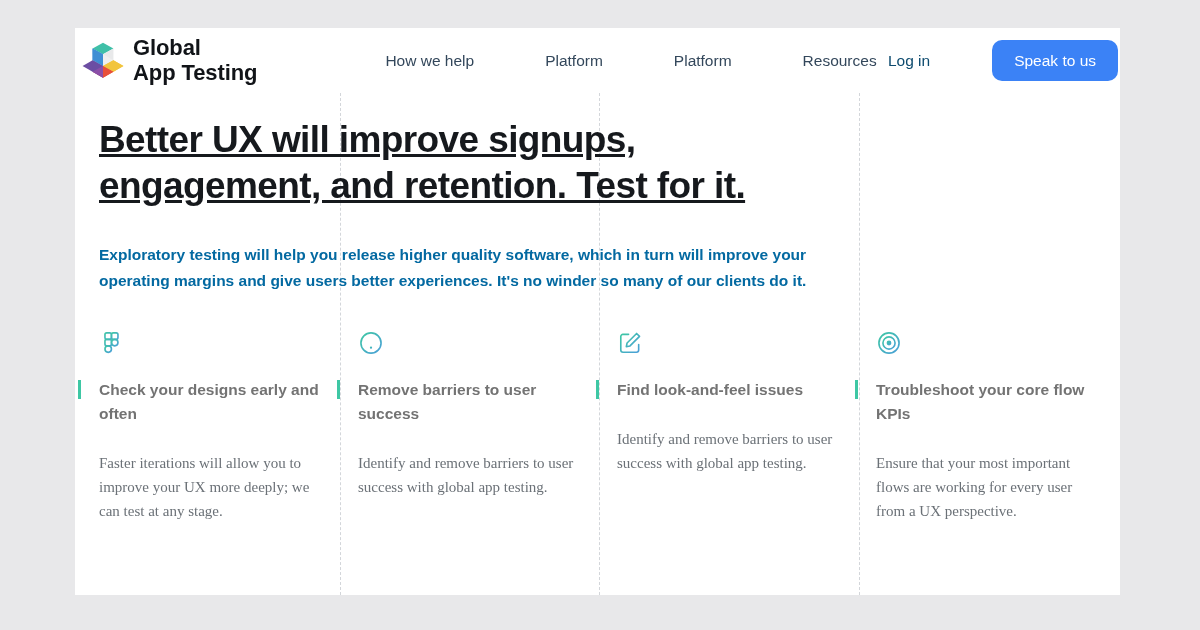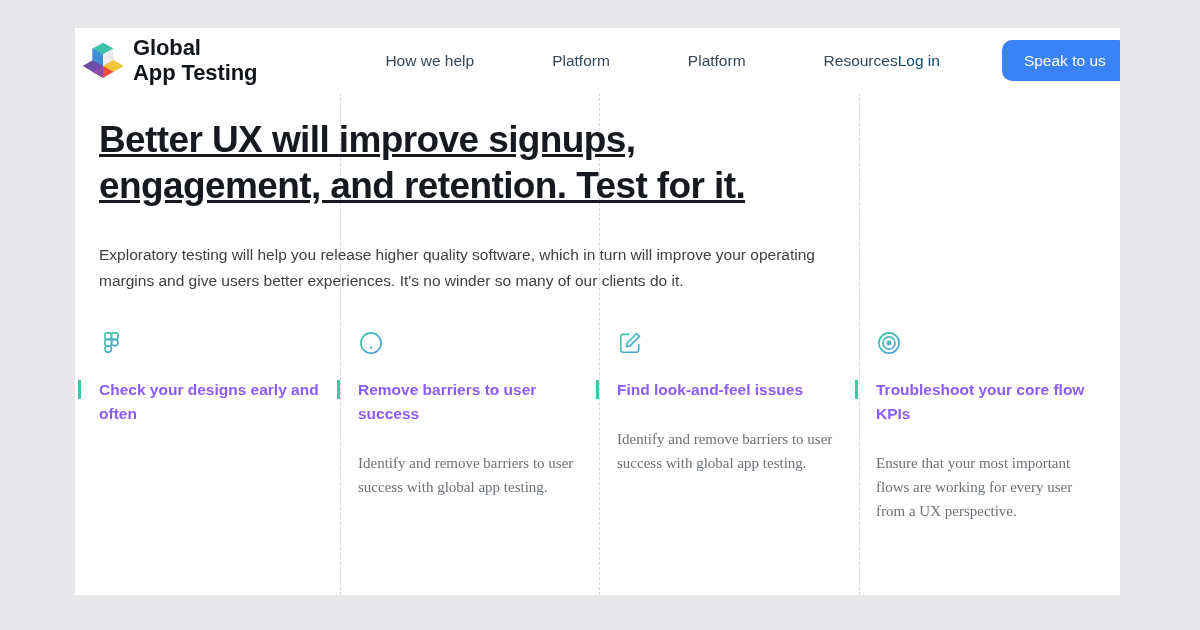--- a/index.html
+++ b/index.html
@@ -53,21 +53,21 @@
     line-height: 1.12;
     color: #111418;
     letter-spacing: -0.1px;
     white-space: nowrap;
   }
   .brand-text .l2 { display: block; }
 
   .main-nav {
     display: flex;
     align-items: center;
-    gap: 11px;
+    gap: 4px;
     margin-left: 128px;
   }
   .nav-link {
     font-size: 15.5px;
     color: #33475b;
     text-decoration: none;
     padding: 8px 0;
     margin-right: 67px;
     white-space: nowrap;
   }
@@ -132,21 +132,22 @@
     font-weight: 700;
     letter-spacing: -0.6px;
     color: #16191d;
     text-decoration: underline;
   }
   .hero-sub {
     margin: 32px 0 0 0;
     width: 742px;
     font-size: 15.5px;
     line-height: 1.72;
-    color: #404040;
+    color: #0369a1;
+    font-weight: bold;
   }
 
   
   .features {
     position: relative;
     display: flex;
     margin-top: 35px;
     padding-left: 24px;
     box-sizing: border-box;
   }
@@ -172,21 +173,21 @@
     top: 2px;
     width: 3px;
     height: 19px;
     background: #3ec7a4;
   }
   .feature-heading {
     margin: 0;
     font-size: 15.5px;
     line-height: 1.55;
     font-weight: 700;
-    color: #8b5cf6;
+    color: #737373;
   }
   .feature-body {
     margin: 25px 0 0 0;
     font-size: 15px;
     line-height: 1.62;
     color: #6b7177;
     font-family: Liberation Serif, serif;
   }
 </style>
 </head>
@@ -258,20 +259,21 @@
         <rect x="5.5" y="2.6" width="6" height="6" rx="1.6" stroke="url(#gradA)" stroke-width="1.5"></rect>
         <rect x="11.5" y="2.6" width="6" height="6" rx="1.6" stroke="url(#gradA)" stroke-width="1.5"></rect>
         <rect x="5.5" y="8.6" width="6" height="6" rx="1.6" stroke="url(#gradA)" stroke-width="1.5"></rect>
         <rect x="11.5" y="8.6" width="6" height="6" rx="3" stroke="url(#gradA)" stroke-width="1.5"></rect>
         <rect x="5.5" y="14.6" width="6" height="6" rx="3" stroke="url(#gradA)" stroke-width="1.5"></rect>
       </svg>
       <div class="feature-heading-wrap">
         <span class="accent-bar"></span>
         <h3 class="feature-heading">Check your designs early and often</h3>
       </div>
+      <p class="feature-body">Faster iterations will allow you to improve your UX more deeply; we can test at any stage.</p>
     </div>
 
     <div class="feature-col">
       <svg class="feature-icon" viewBox="0 0 24 24" fill="none">
         <defs>
           <linearGradient id="gradB" x1="0" y1="0" x2="1" y2="1">
             <stop offset="0%" stop-color="#3ec7a4"></stop>
               <stop offset="100%" stop-color="#4a9fd8"></stop>
           </linearGradient>
         </defs>

